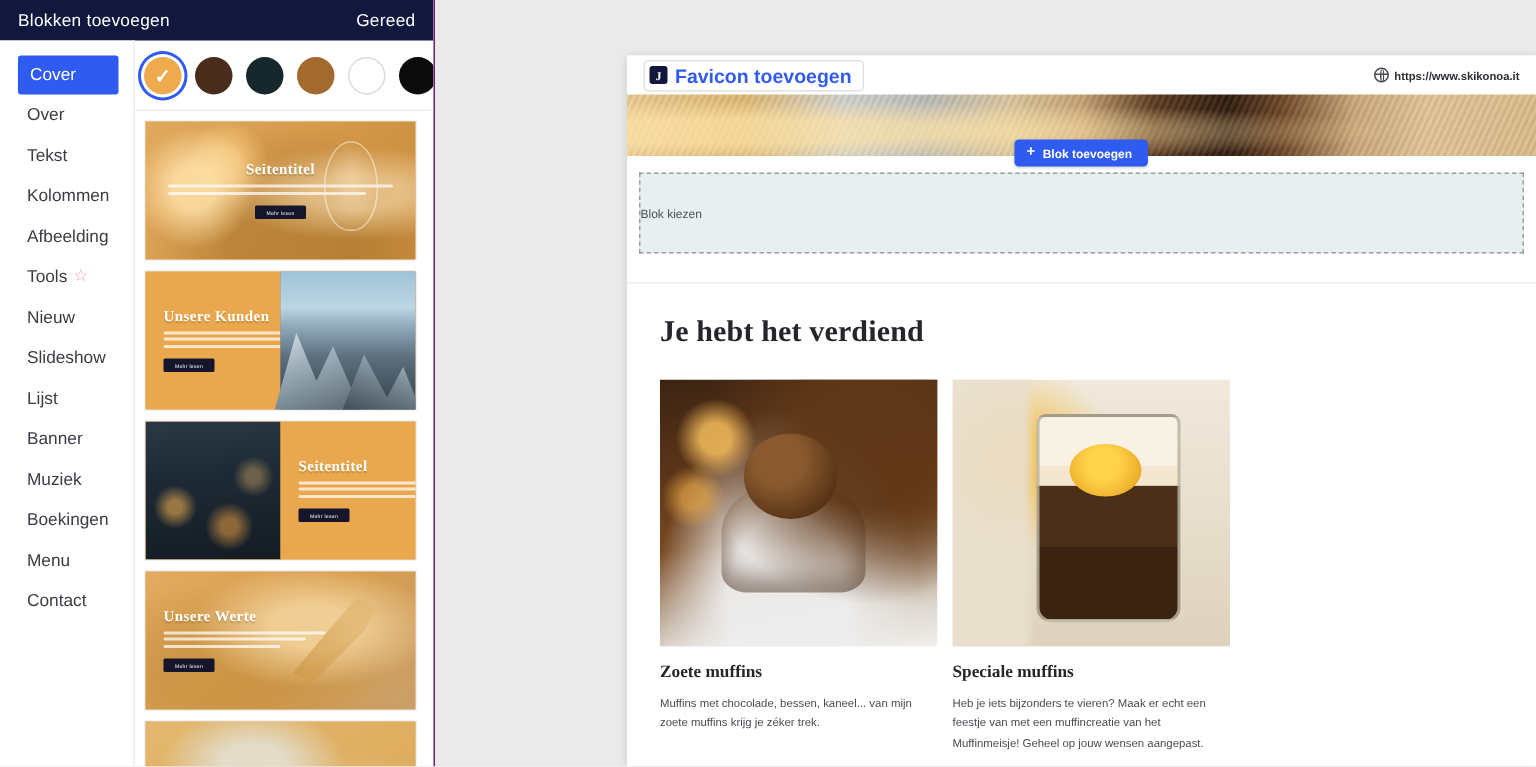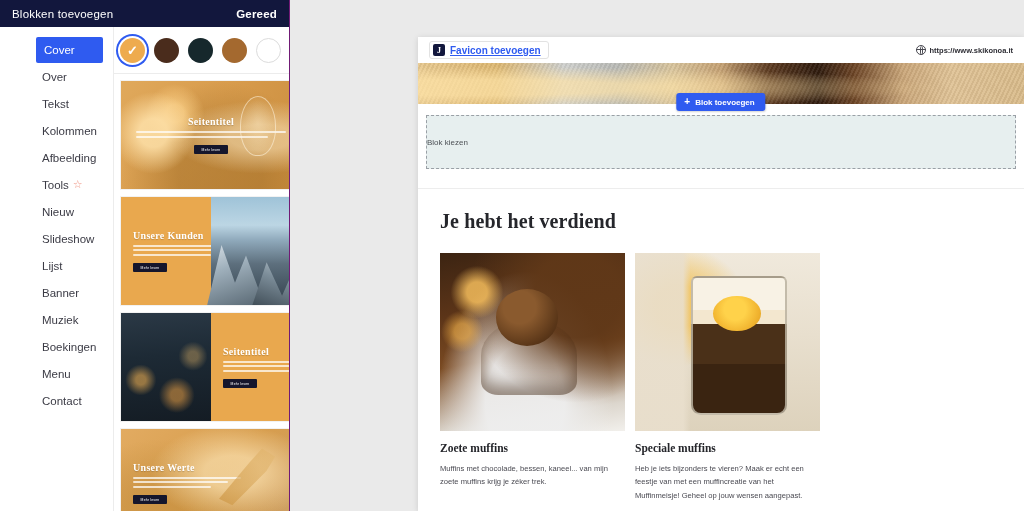--- a/index.html
+++ b/index.html
@@ -18,23 +18,23 @@
     background: #ffffff;
     border-right: 1px solid #701a75;
     overflow: hidden;
   }
   .lp-header {
     height: 27px; background: #12173d;
     display: flex; align-items: center; justify-content: space-between;
     padding: 0 12px;
   }
   .lp-header-title { color: #ffffff; font-size: 11.5px; letter-spacing: .2px; }
-  .lp-header-done { color: #ffffff; font-size: 11.5px; font-weight: bold; letter-spacing: .2px; margin-left: 37px; }
-
-  .lp-body { display: flex; height: 484px; padding-left: 24px; }
+  .lp-header-done { color: #ffffff; font-size: 11.5px; font-weight: normal; letter-spacing: .2px; margin-left: 37px; }
+
+  .lp-body { display: flex; height: 484px; }
 
   
   .lp-menu {
     width: 90px; height: 100%;
     border-right: 1px solid #ececec;
     padding-top: 10px;
     background: #fff;
     overflow: hidden;
   }
   .menu-item {
@@ -64,21 +64,21 @@
     width: 25px; height: 25px; border-radius: 50%;
     display: flex; align-items: center; justify-content: center;
     cursor: pointer;
   }
   .swatch.sel-ring { width: 25px; height: 25px; box-shadow: 0 0 0 2px #ffffff, 0 0 0 4px #2f5bf0; }
   .swatch.bordered { border: 1px solid #dcdcdc; }
   .check { color: #ffffff; font-size: 13px; font-weight: bold; line-height: 1; }
 
   .thumbs { padding: 7px 0 0 7px; }
   .thumb {
-    width: 180px; height: 108px; margin-bottom: 8px;
+    width: 180px; height: 92px; margin-bottom: 8px;
     position: relative; overflow: hidden;
     box-shadow: 0 0 0 1px rgba(0,0,0,.05);
     background: #d9a154;
   }
   .thumb-inner { position: absolute; inset: 0; display: flex; }
   .th-half { width: 50%; height: 100%; position: relative; }
   .th-full { width: 100%; height: 100%; position: relative; }
   .th-txtwrap { position: absolute; inset: 0; display: flex; flex-direction: column; justify-content: center; }
   .th-txtwrap.center { align-items: center; text-align: center; }
   .th-txtwrap.left { align-items: flex-start; padding-left: 12px; }
@@ -172,21 +172,21 @@
     display: flex; align-items: center; gap: 5px;
     border: 1px solid #e2e2e2; border-radius: 3px;
     padding: 2px 7px 2px 3px; background: #fff; cursor: pointer;
   }
   .favicon-sq {
     width: 12px; height: 12px; background: #12173d; border-radius: 2px;
     color: #fff; font-size: 8px; font-weight: bold;
     display: flex; align-items: center; justify-content: center;
     font-family: "Liberation Serif", serif;
   }
-  .favicon-label { font-size: 10px; color: #2f5bf0; font-weight: bold; text-decoration: underline; }
+  .favicon-label { font-size: 13px; color: #2f5bf0; font-weight: bold; }
   .url-area { display: flex; align-items: center; gap: 4px; }
   .globe {
     width: 10px; height: 10px; border-radius: 50%;
     border: 1.1px solid #4a4a52; position: relative;
   }
   .globe::before { content:""; position:absolute; left:-0.5px; top:3.2px; width:9.6px; height:1px; background:#4a4a52; }
   .globe::after {
     content:""; position:absolute; left:3.2px; top:-0.5px; width:3.2px; height:9.6px;
     border-left:1px solid #4a4a52; border-right:1px solid #4a4a52; border-radius:50%;
     box-sizing: border-box;

